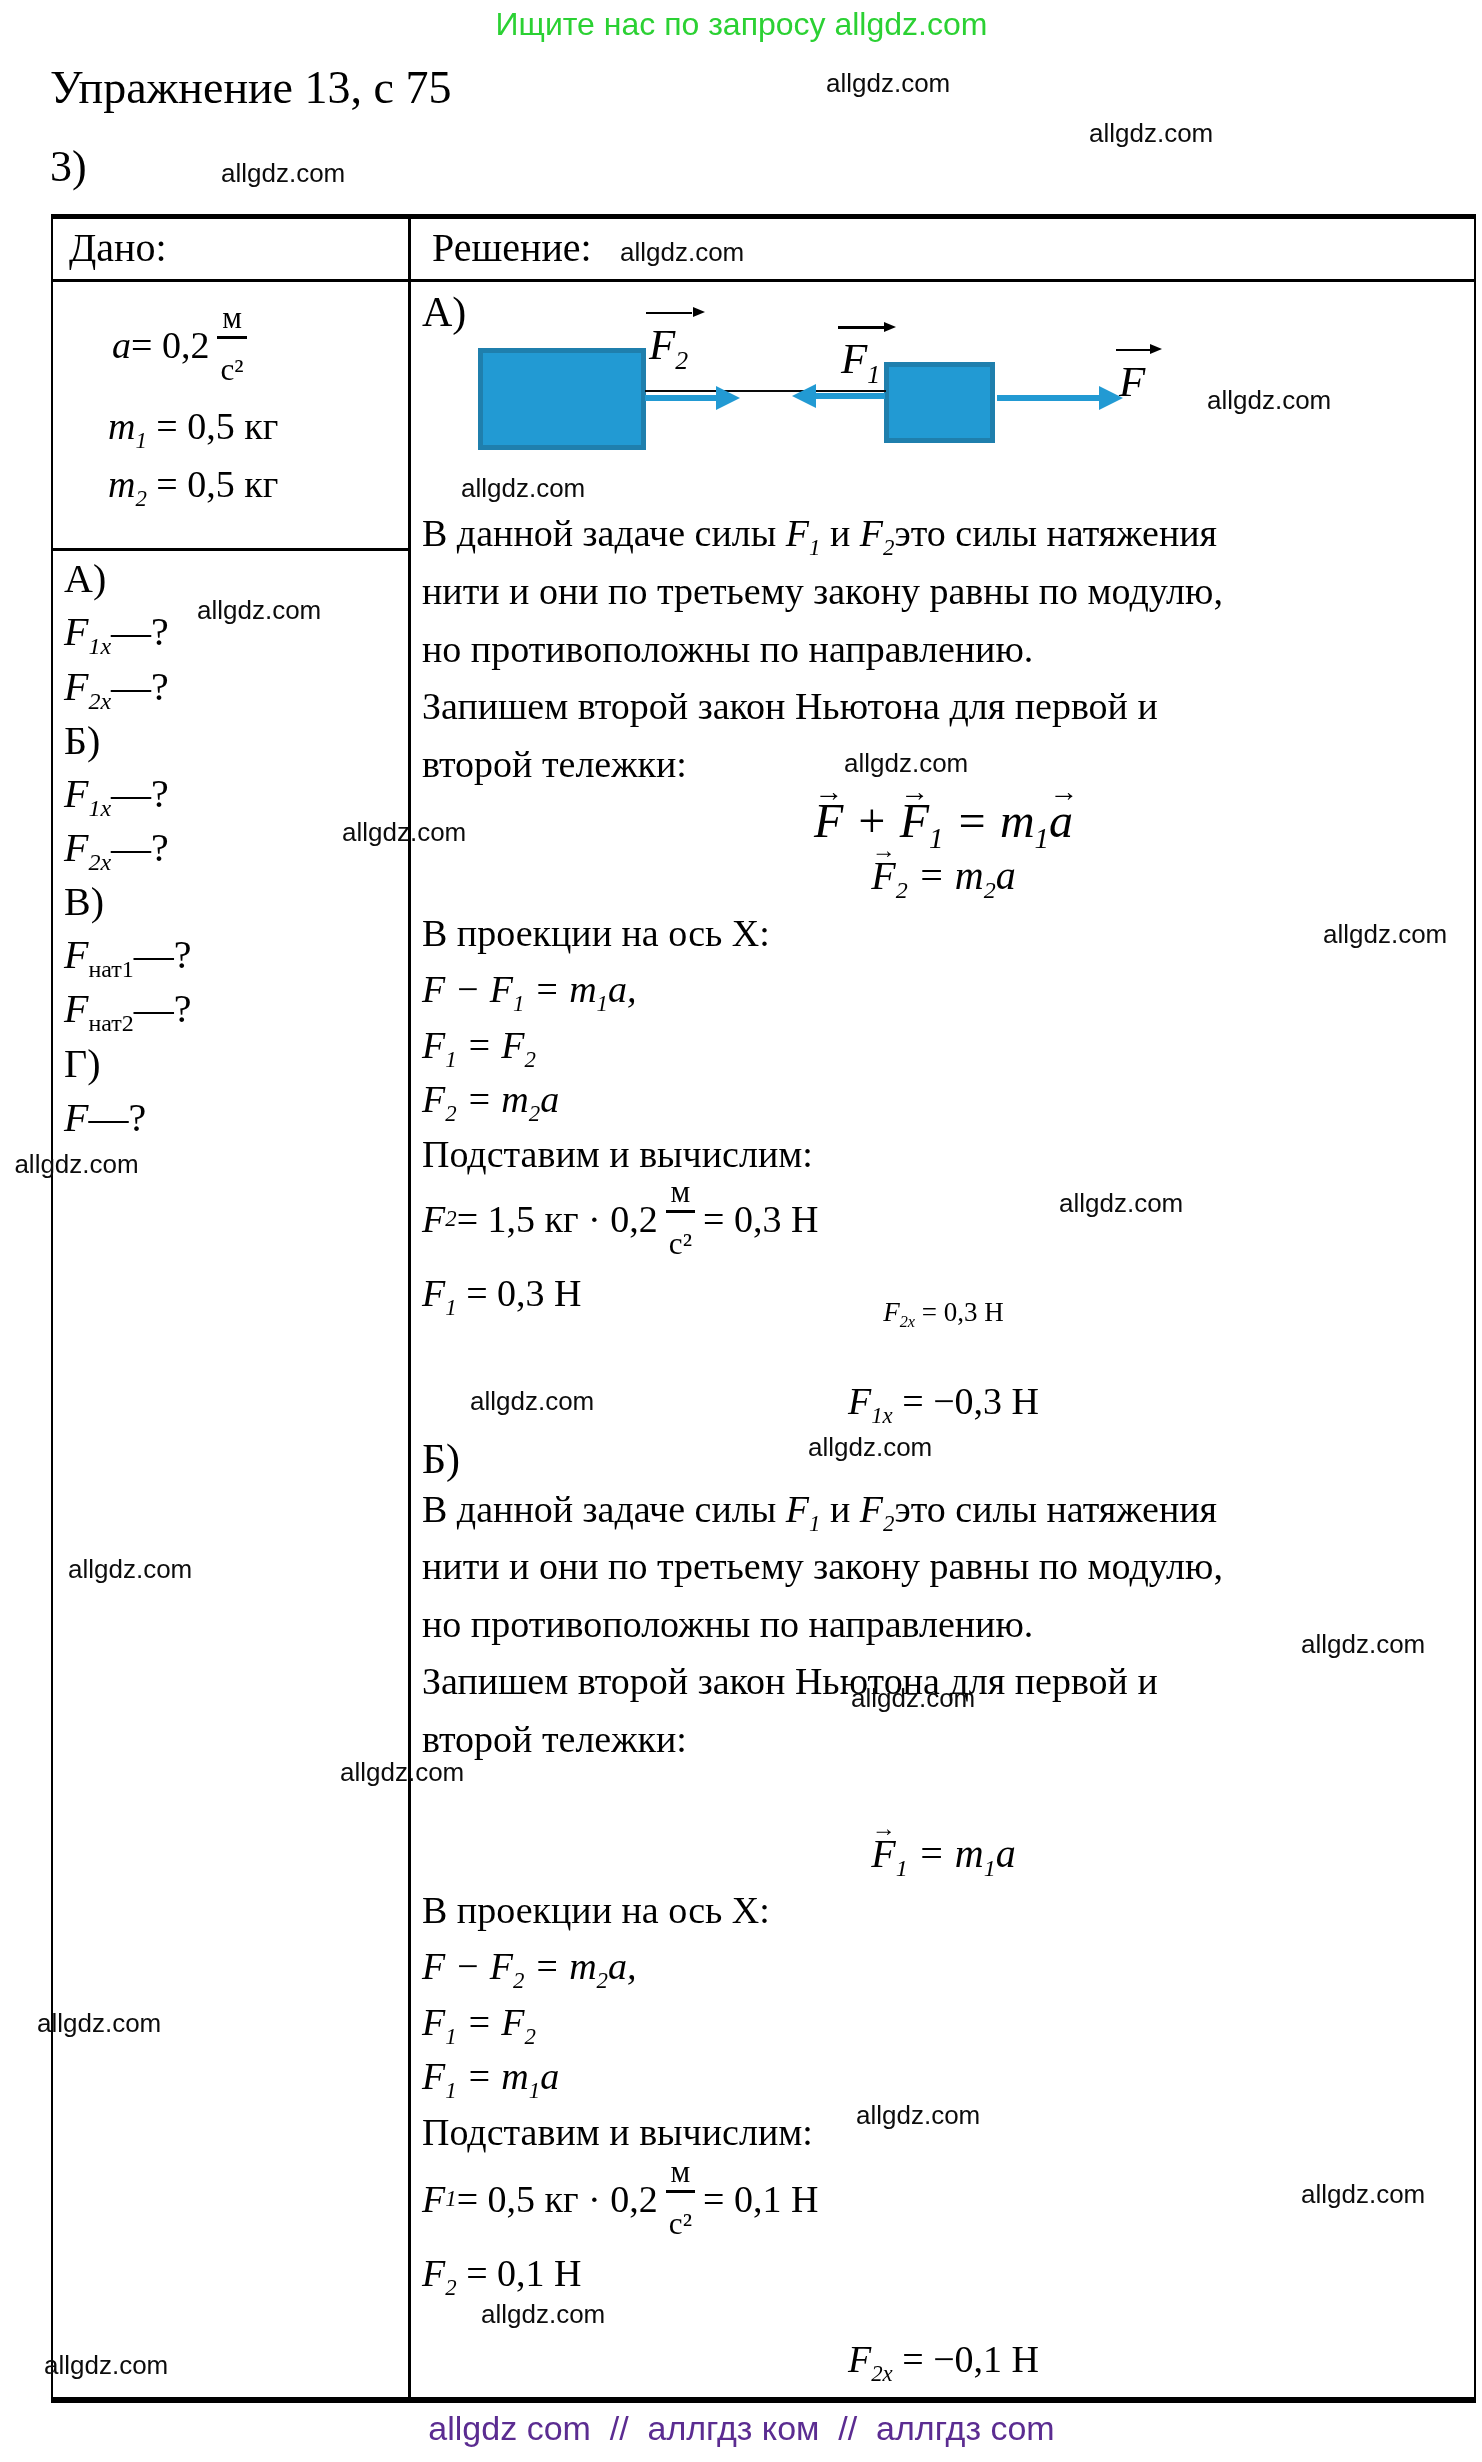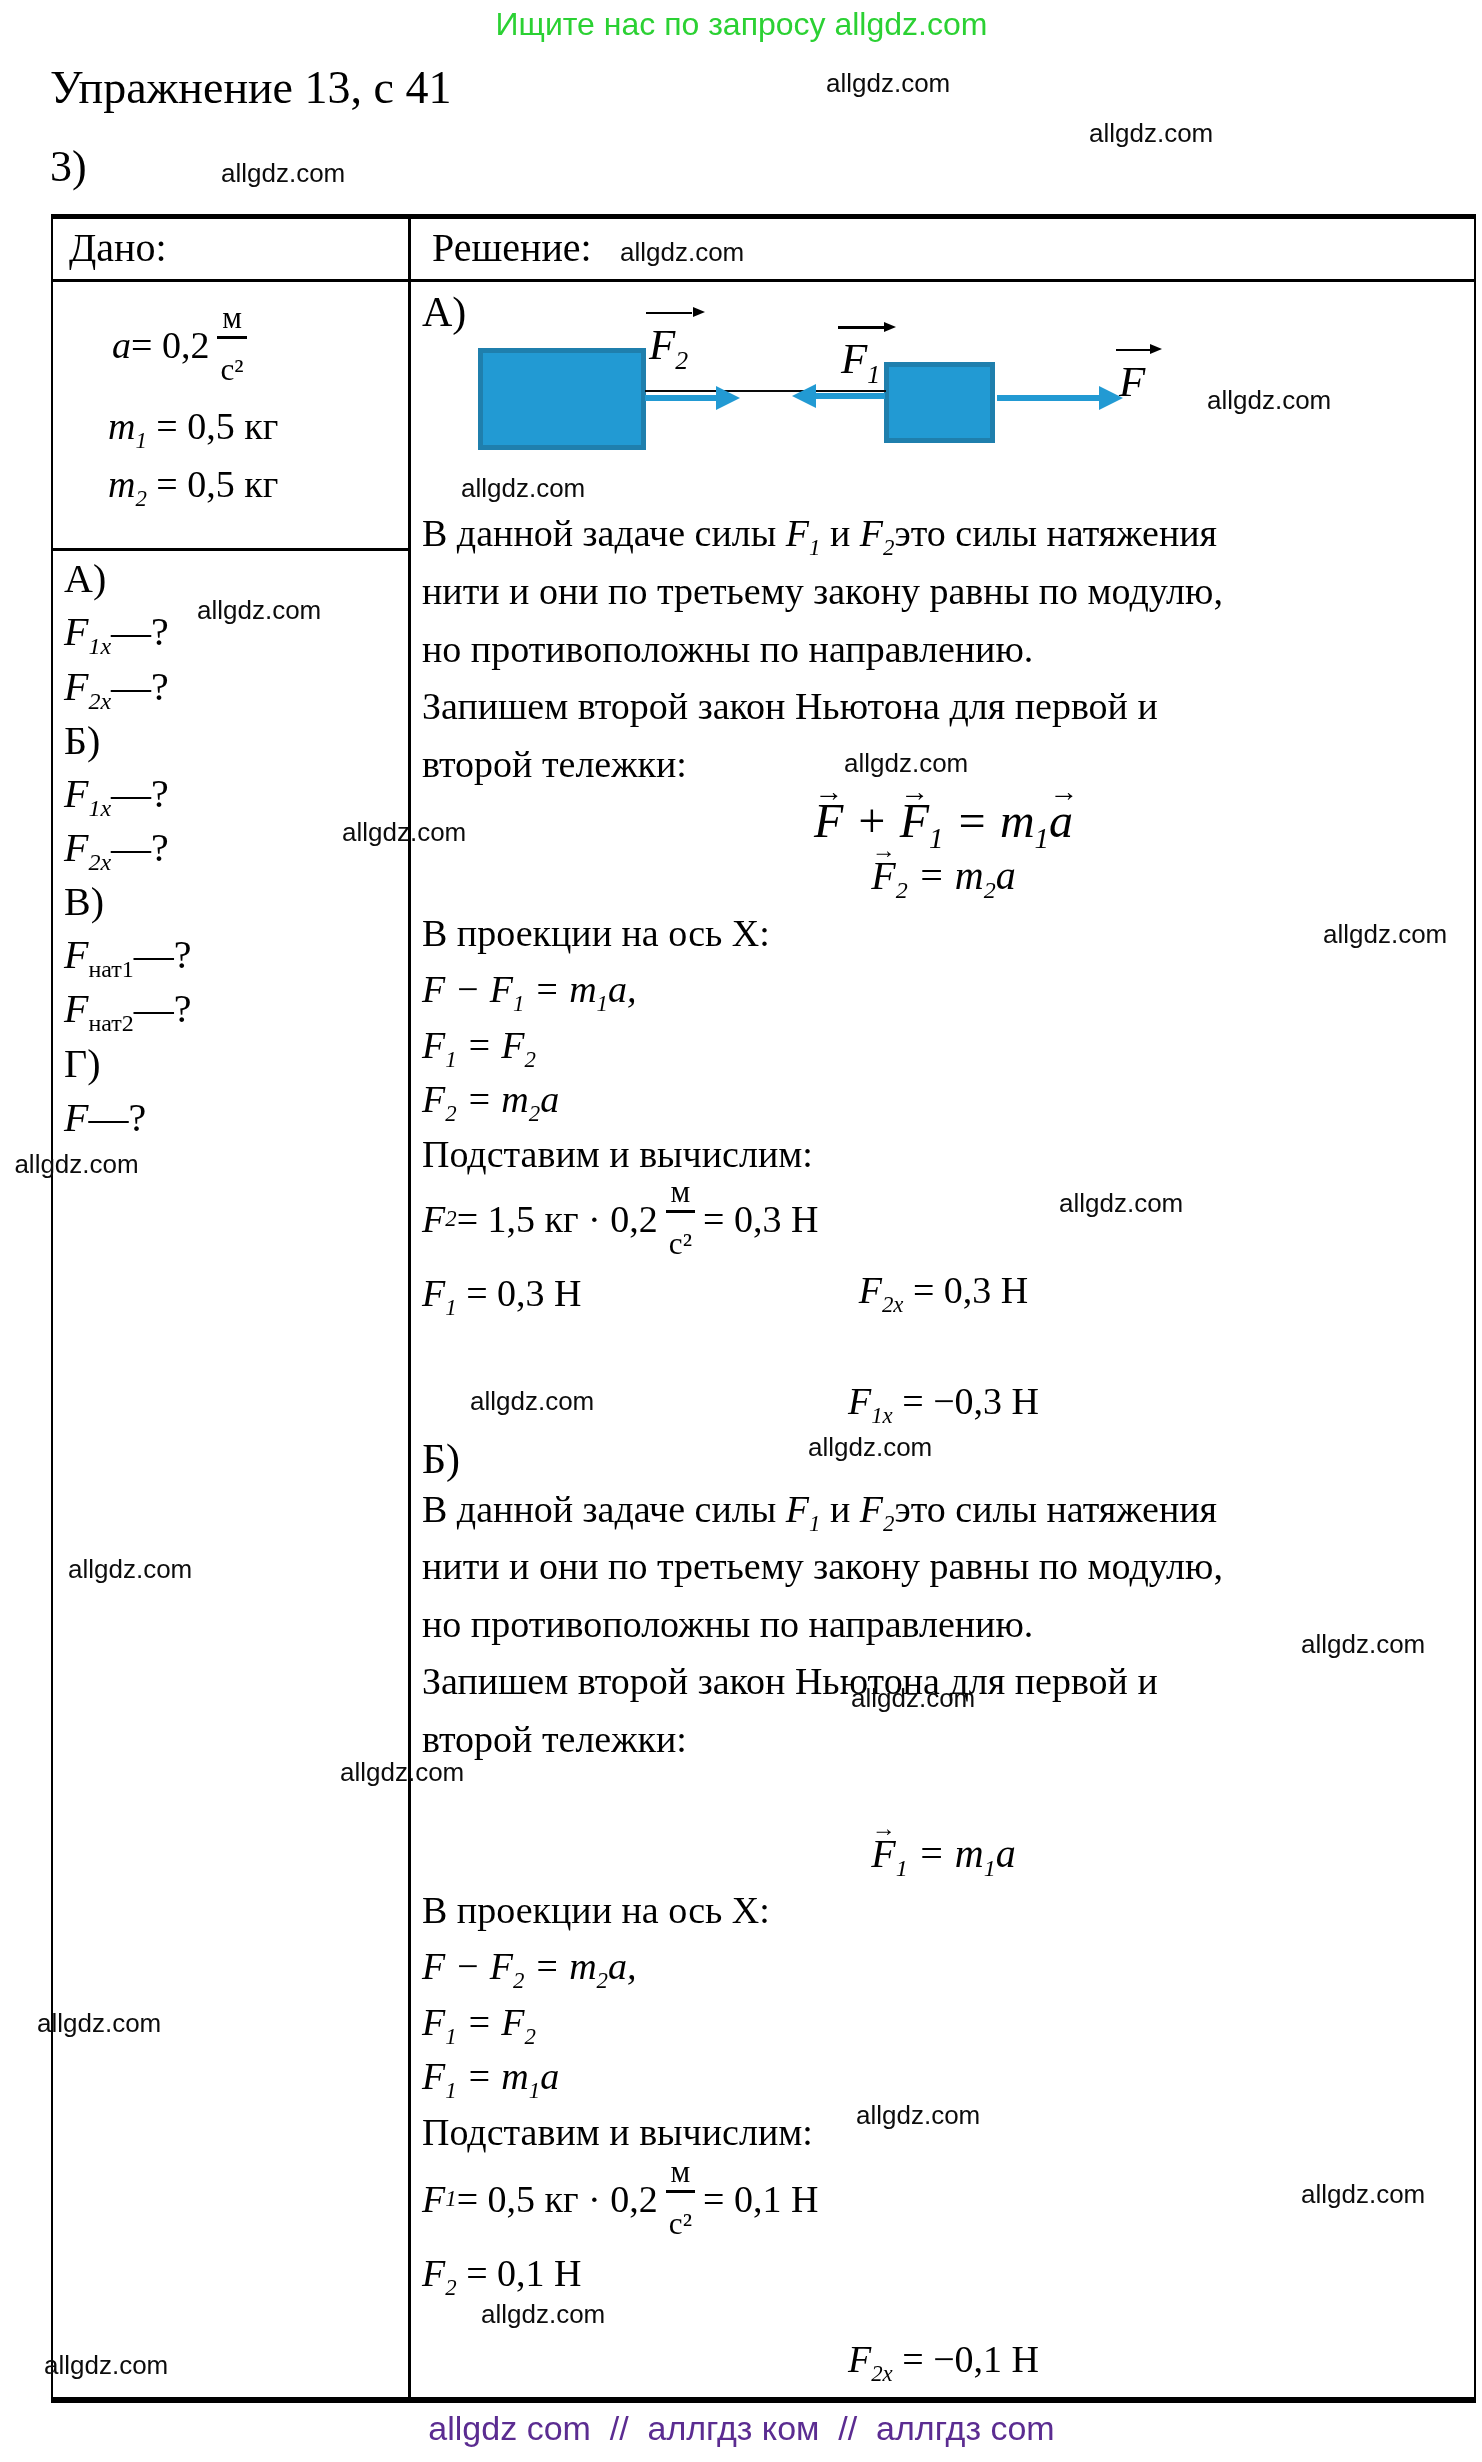--- a/index.html
+++ b/index.html
@@ -44,21 +44,21 @@
   .dlabel{position:absolute;font-size:43px;font-style:italic;white-space:nowrap;}
   .string{position:absolute;height:2.4px;background:#0a0a0a;}
 </style>
 </head>
 <body>
 
 <div id="page">
 
   <div class="abs promo" style="color:#2bd133">Ищите нас по запросу allgdz.com</div>
 
-  <div class="abs doc-title">Упражнение 13, с 41</div>
+  <div class="abs doc-title">Упражнение 13, с 75</div>
   <div class="abs ex-num">3)</div>
 
   <span class="abs wm" style="left:826px;top:68px">allgdz.com</span>
   <span class="abs wm" style="left:1089px;top:118px">allgdz.com</span>
   <span class="abs wm" style="left:221px;top:158px">allgdz.com</span>
   <span class="abs wm" style="left:620px;top:237px">allgdz.com</span>
   <span class="abs wm" style="left:1207px;top:385px">allgdz.com</span>
   <span class="abs wm" style="left:461px;top:473px">allgdz.com</span>
   <span class="abs wm" style="left:197px;top:595px">allgdz.com</span>
   <span class="abs wm" style="left:844px;top:748px">allgdz.com</span>
@@ -168,21 +168,21 @@
     <i>F</i>
       <sub>2</sub>
       <span> = 1,5 кг · 0,2</span>
     <span class="frac">
         <span class="num">м</span>
         <span class="den">с²</span>
       </span>
     <span>= 0,3 Н</span>
   </div>
   <div class="abs body-line" style="left:422px;top:1271px;font-size:38px"><i>F</i><sub>1</sub><span> = 0,3 Н</span></div>
-  <div class="abs center-line" style="top:1268px;font-size:38px"><i>F</i><sub>2x</sub><span> = 0,3 Н</span></div>
+  <div class="abs center-line" style="top:1297px;font-size:27px"><i>F</i><sub>2x</sub><span> = 0,3 Н</span></div>
   <div class="abs center-line" style="top:1379px;font-size:38px"><i>F</i><sub>1x</sub><span> = −0,3 Н</span></div>
 
   <div class="abs body-line" style="left:422px;top:1435px;font-size:42px">Б)</div>
   <div class="abs body-line" style="left:422px;top:1487px">
     <span>В данной задаче силы </span><i>F</i><sub>1</sub><span> и </span><i>F</i><sub>2</sub><span>это силы натяжения</span>
   </div>
   <div class="abs body-line" style="left:422px;top:1544px">нити и они по третьему закону равны по модулю,</div>
   <div class="abs body-line" style="left:422px;top:1602px">но противоположны по направлению.</div>
   <div class="abs body-line" style="left:422px;top:1659px">Запишем второй закон Ньютона для первой и</div>
   <div class="abs body-line" style="left:422px;top:1717px">второй тележки:</div>

